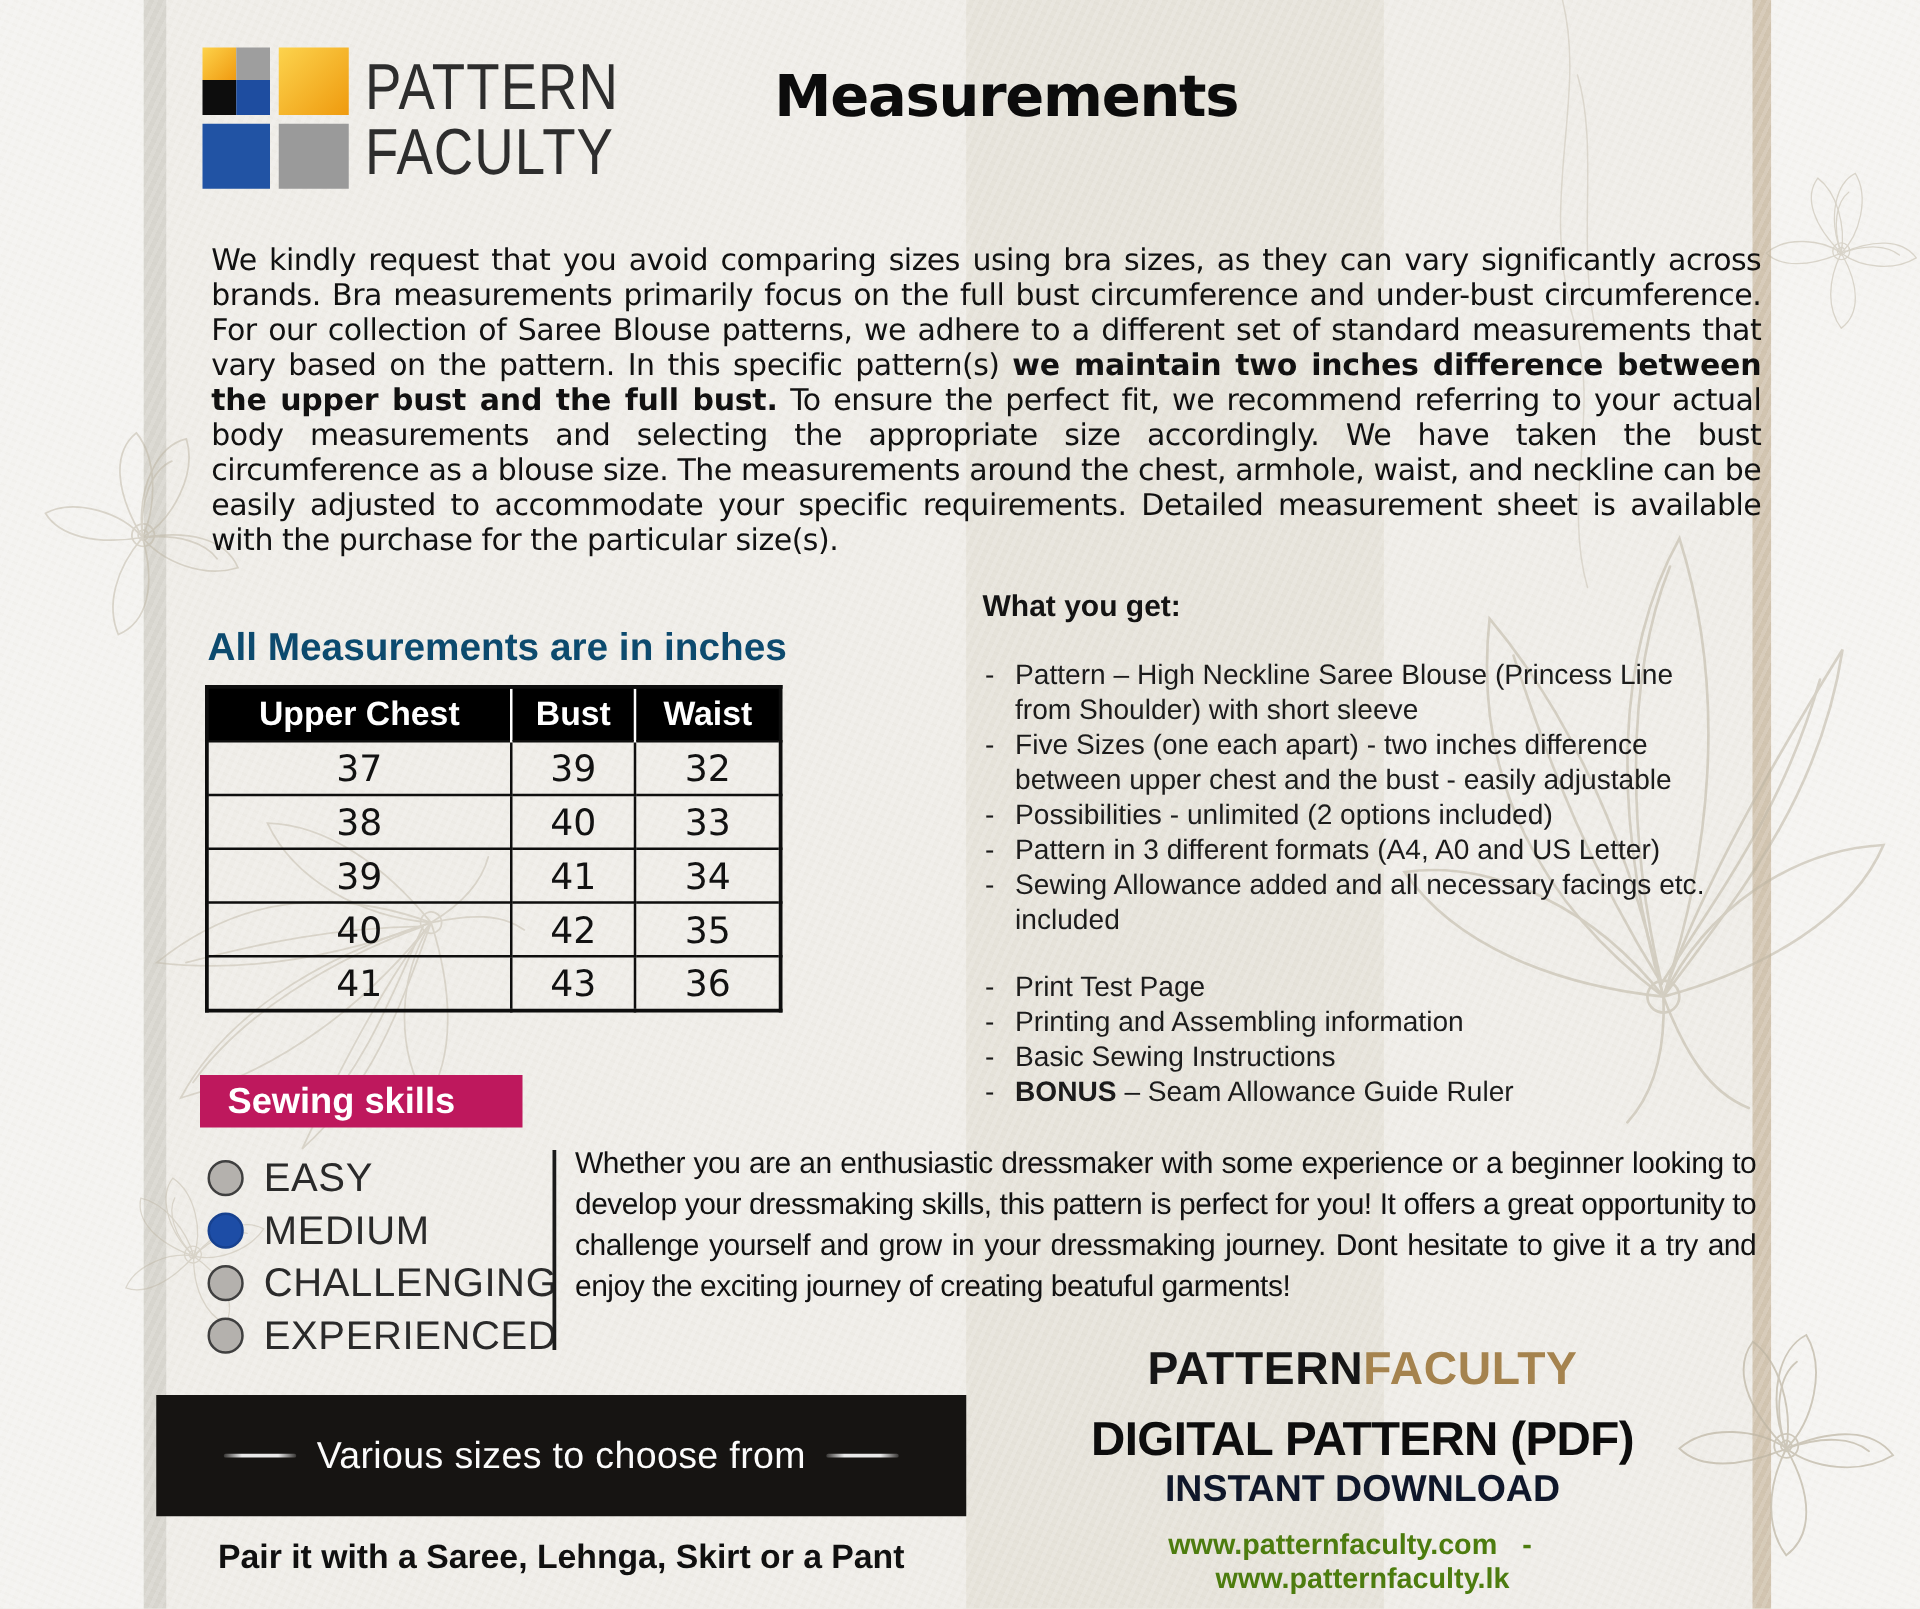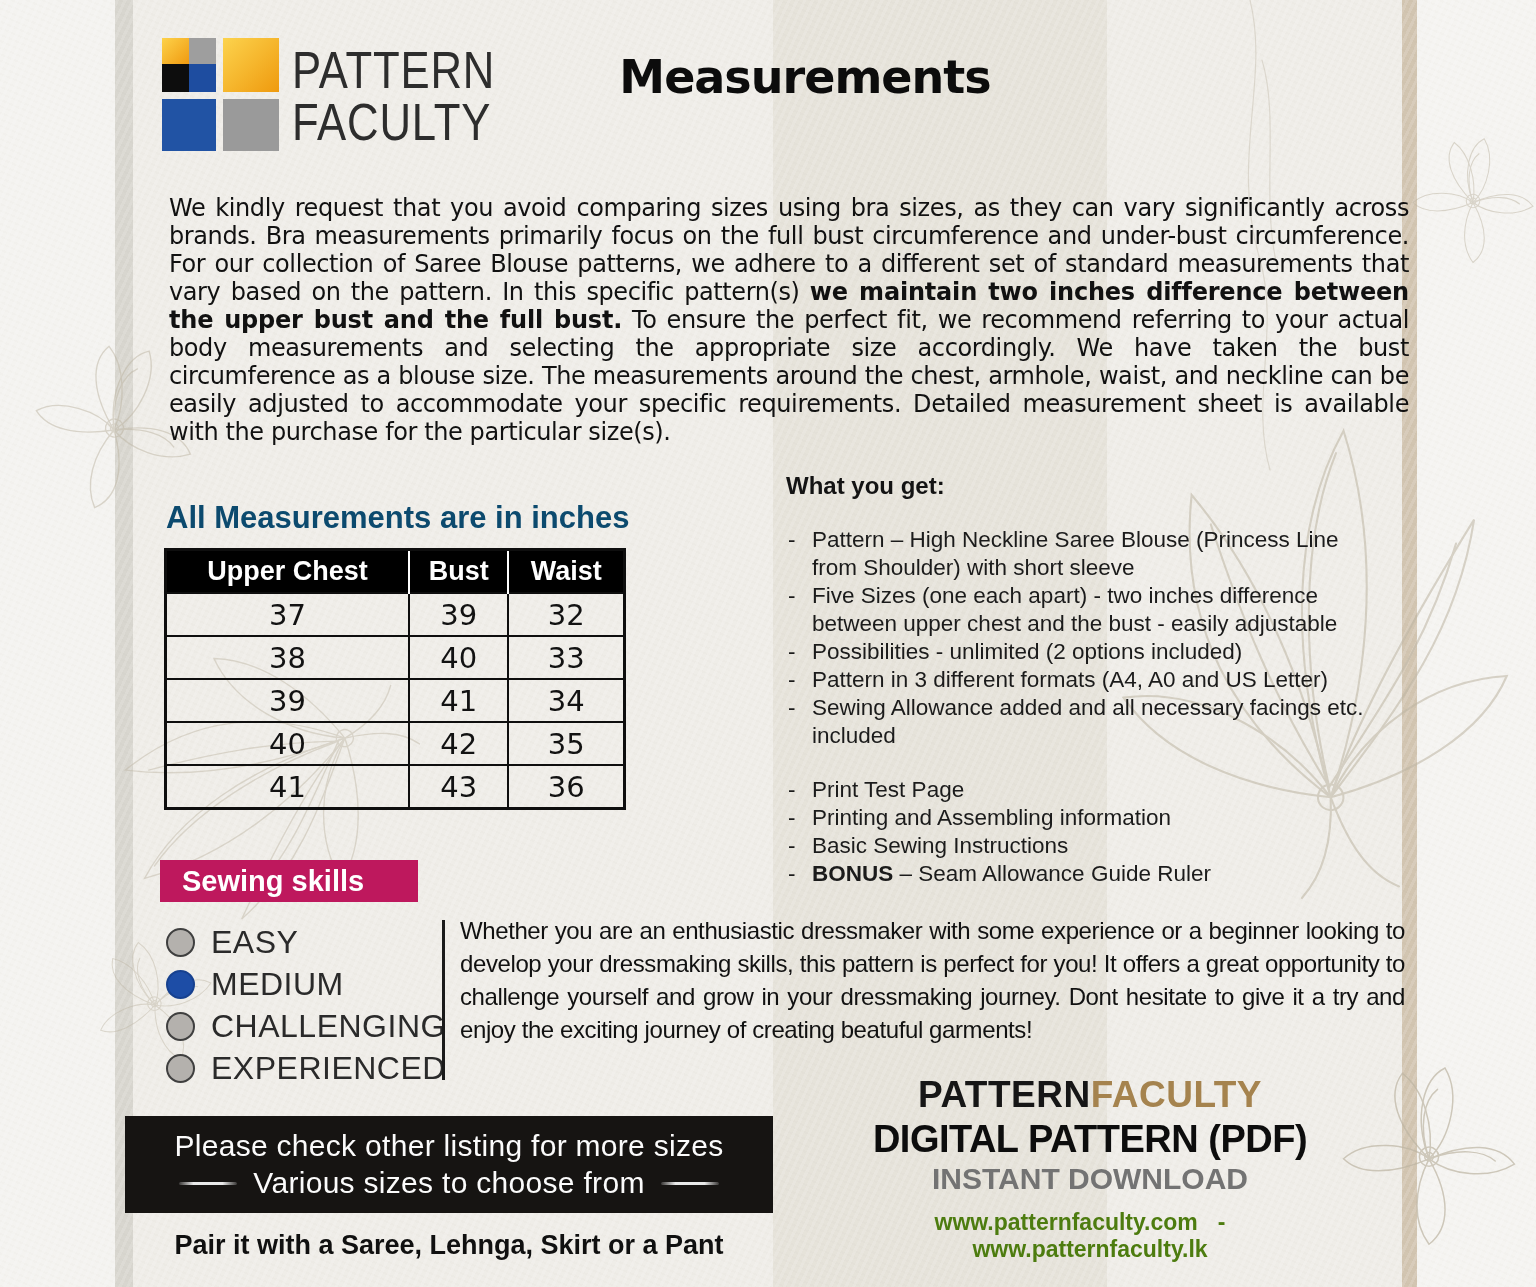--- a/index.html
+++ b/index.html
@@ -74,22 +74,22 @@
   
   .vertical-divider{position:absolute;left:442px;top:920px;width:3px;height:160px;background:#1a1a1a;}
   .outro{position:absolute;left:460px;top:914px;width:945px;
      font-family:Liberation Sans, sans-serif;font-size:24px;line-height:33px;
      letter-spacing:-.4px;text-align:justify;color:#111;}
 
   
   .footer-right{position:absolute;left:845px;top:1074px;width:490px;text-align:center;}
   .brand{font-size:37px;font-weight:600;letter-spacing:.5px;color:#161616;}
   .brand .part2{color:#a5834e;}
-  .dl1{margin-top:2px;font-size:38px;font-weight:800;letter-spacing:-.5px;color:#0d0d0d;}
-  .dl2{margin-top:1px;font-size:30px;font-weight:800;color:#737373;}
+  .dl1{margin-top:15px;font-size:38px;font-weight:800;letter-spacing:-.5px;color:#0d0d0d;}
+  .dl2{margin-top:1px;font-size:30px;font-weight:800;color:#0f172a;}
   .websites{margin-top:13px;font-size:23px;font-weight:600;color:#4d7c0f;}
   .websites .sep{margin:0 20px;}
 
   
   .listing-banner{position:absolute;left:125px;top:1116px;width:648px;height:97px;background:#161412;
      display:flex;flex-direction:column;align-items:center;justify-content:center;gap:3px;color:#fbfbfb;}
   .banner-l1{font-size:30px;letter-spacing:.3px;}
   .banner-l2{display:flex;align-items:center;gap:16px;font-size:30px;letter-spacing:.3px;}
   .dash-line{width:58px;height:3px;border-radius:2px;
      background:linear-gradient(90deg,rgba(255,255,255,.15),#e9e9e9 25%,#e9e9e9 75%,rgba(255,255,255,.15));}
@@ -294,20 +294,19 @@
 <div class="footer-right">
   <div class="brand"><span class="part1">PATTERN</span><span class="part2">FACULTY</span></div>
   <div class="dl1">DIGITAL PATTERN (PDF)</div>
   <div class="dl2">INSTANT DOWNLOAD</div>
   <div class="websites">
     <span>www.patternfaculty.com</span><span class="sep">-</span><span>www.patternfaculty.lk</span>
   </div>
 </div>
 
 <div class="listing-banner">
-  <div class="banner-l1">Please check other listing for more sizes</div>
   <div class="banner-l2">
     <span class="dash-line"></span>
     <span>Various sizes to choose from</span>
     <span class="dash-line"></span>
   </div>
 </div>
 <div class="pair-note">Pair it with a Saree,  Lehnga,  Skirt or a Pant</div>
 
 </body></html>

